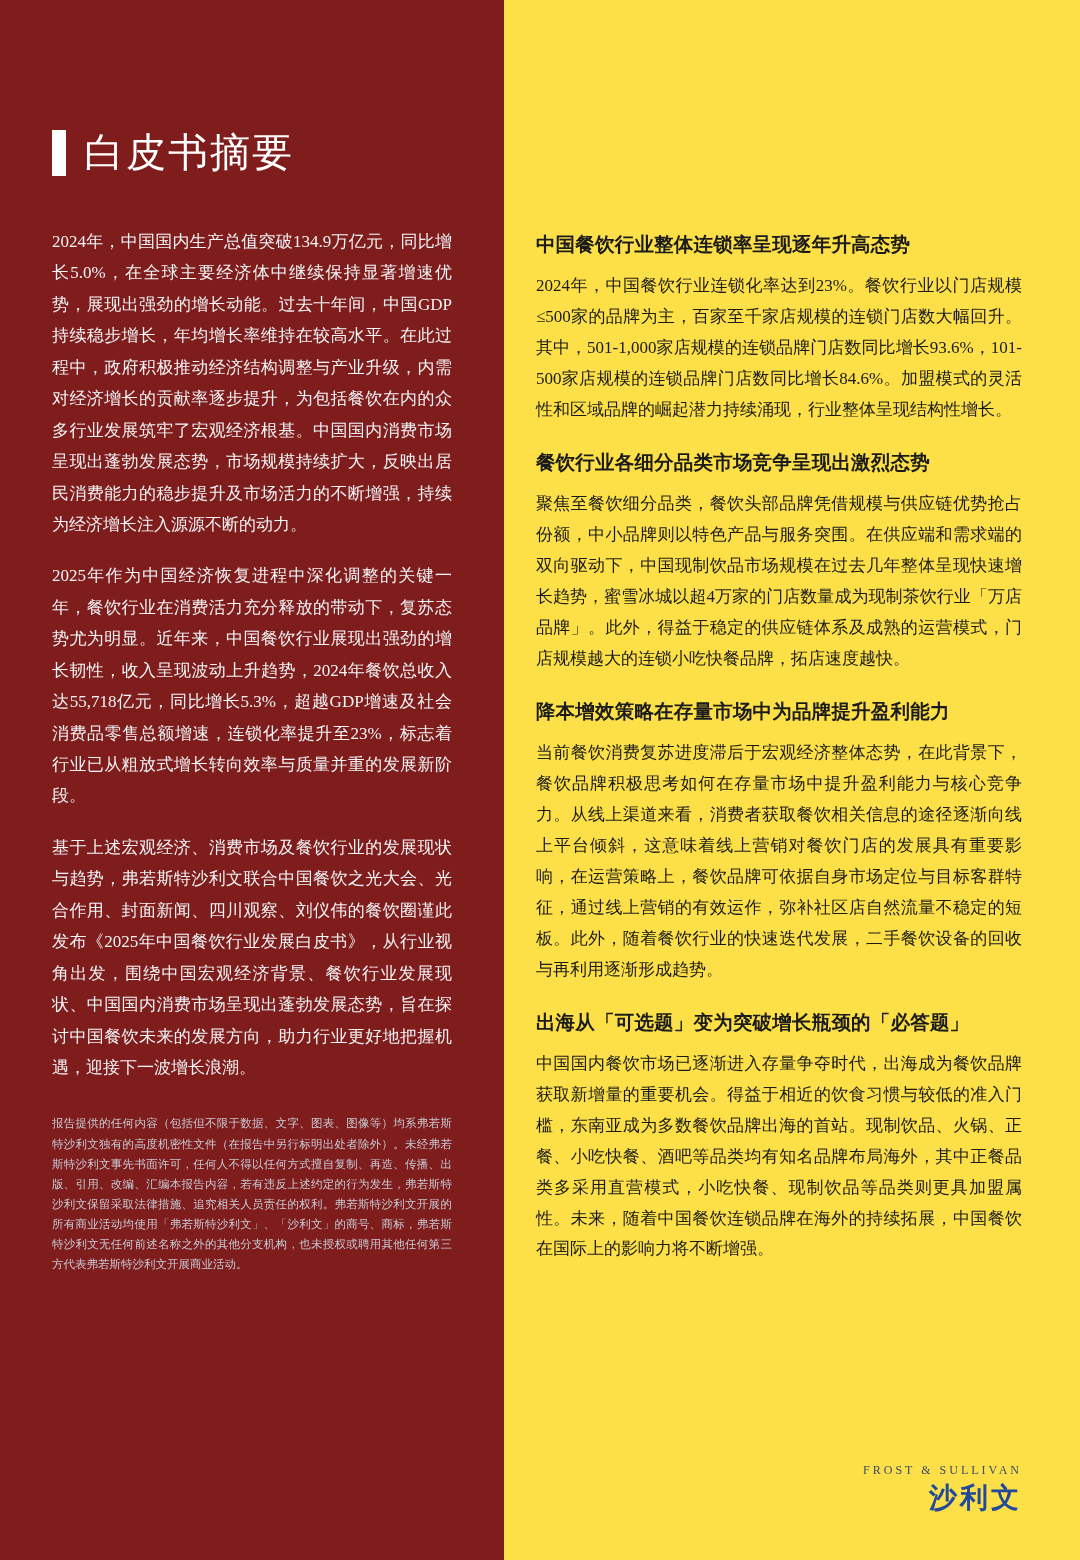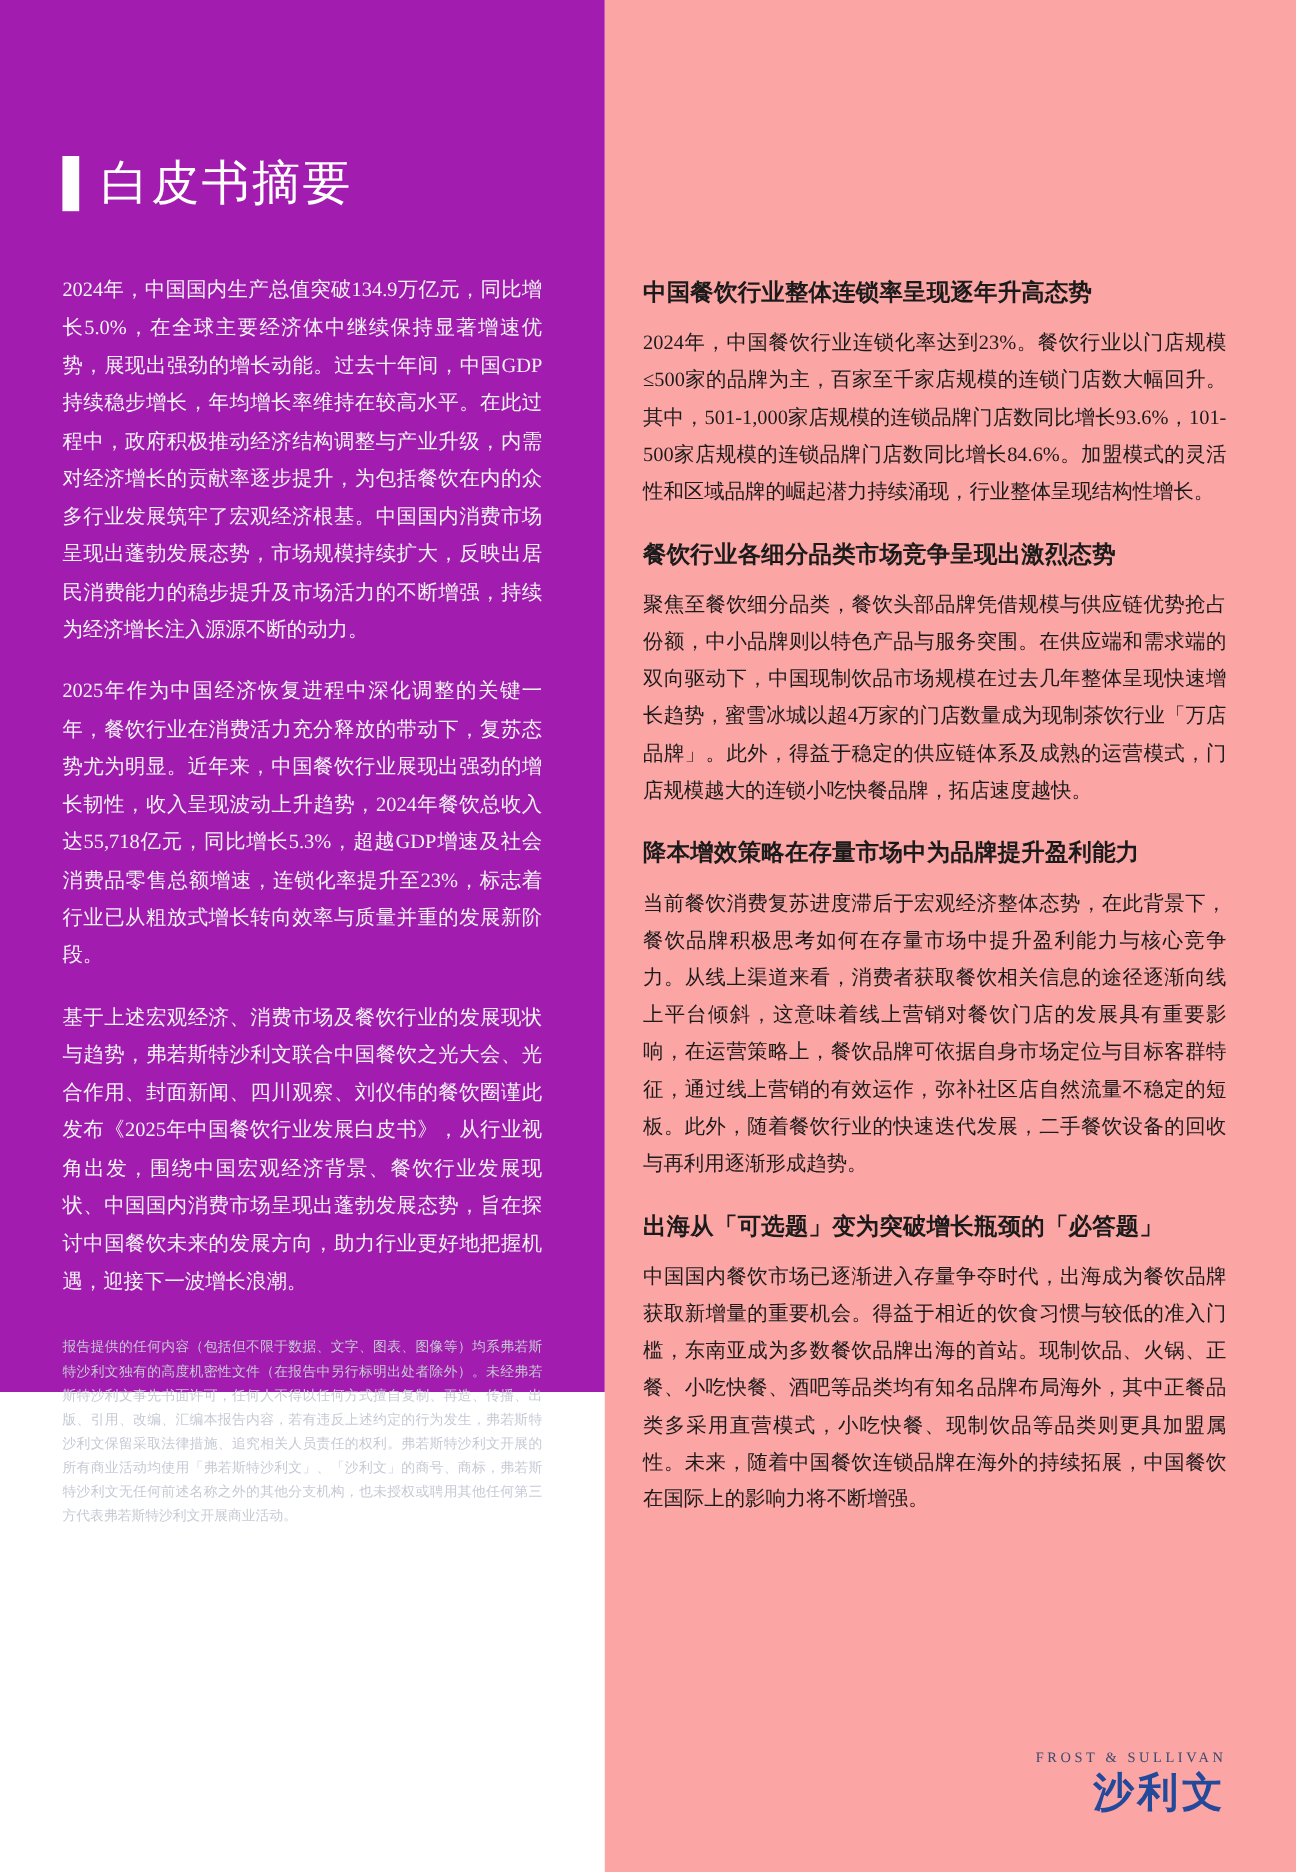--- a/index.html
+++ b/index.html
@@ -15,22 +15,22 @@
   }
   .page {
     position: relative;
     width: 1080px;
     height: 1560px;
     display: flex;
   }
   
   .left-panel {
     width: 540px;
-    height: 1160px;
-    background: #a21caf;
+    height: 1560px;
+    background: #7f1d1d;
     padding: 130px 52px 40px 52px;
     position: relative;
     color: #ffffff;
   }
   .title-row {
     display: flex;
     align-items: center;
     gap: 18px;
     margin-bottom: 50px;
   }
@@ -61,21 +61,21 @@
     font-size: 11.5px;
     line-height: 1.75;
     color: #c6cad4;
     text-align: justify;
     text-justify: inter-ideograph;
   }
   
   .right-panel {
     width: 620px;
     height: 1560px;
-    background: #fca5a5;
+    background: #fde047;
     padding: 230px 58px 37px 32px;
     position: relative;
   }
   .sec-head {
     font-size: 19.5px;
     font-weight: bold;
     color: #1b1b1b;
     line-height: 1.5;
     margin-bottom: 12px;
     letter-spacing: 0.2px;
@@ -97,21 +97,21 @@
   }
   .logo-en {
     font-family: "Liberation Serif", serif;
     font-size: 12px;
     letter-spacing: 3px;
     color: #3a4a6b;
     margin-bottom: 6px;
     text-align: right;
   }
   .logo-cn {
-    font-size: 34px;
+    font-size: 28px;
     font-weight: bold;
     letter-spacing: 3px;
     color: #22499a;
     line-height: 1;
   }
 </style>
 </head>
 <body>
 
 <div class="page">

